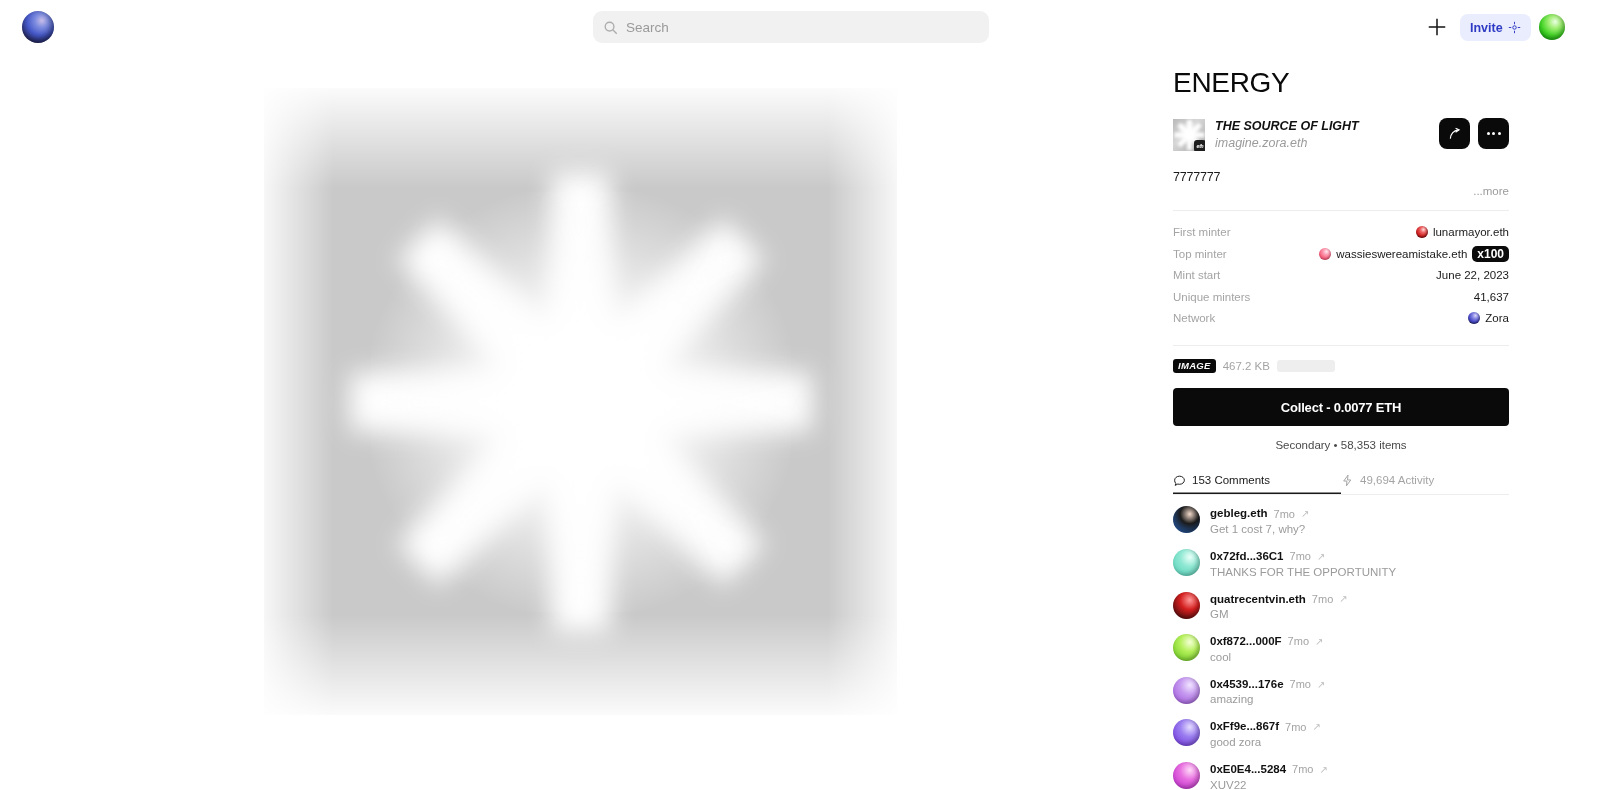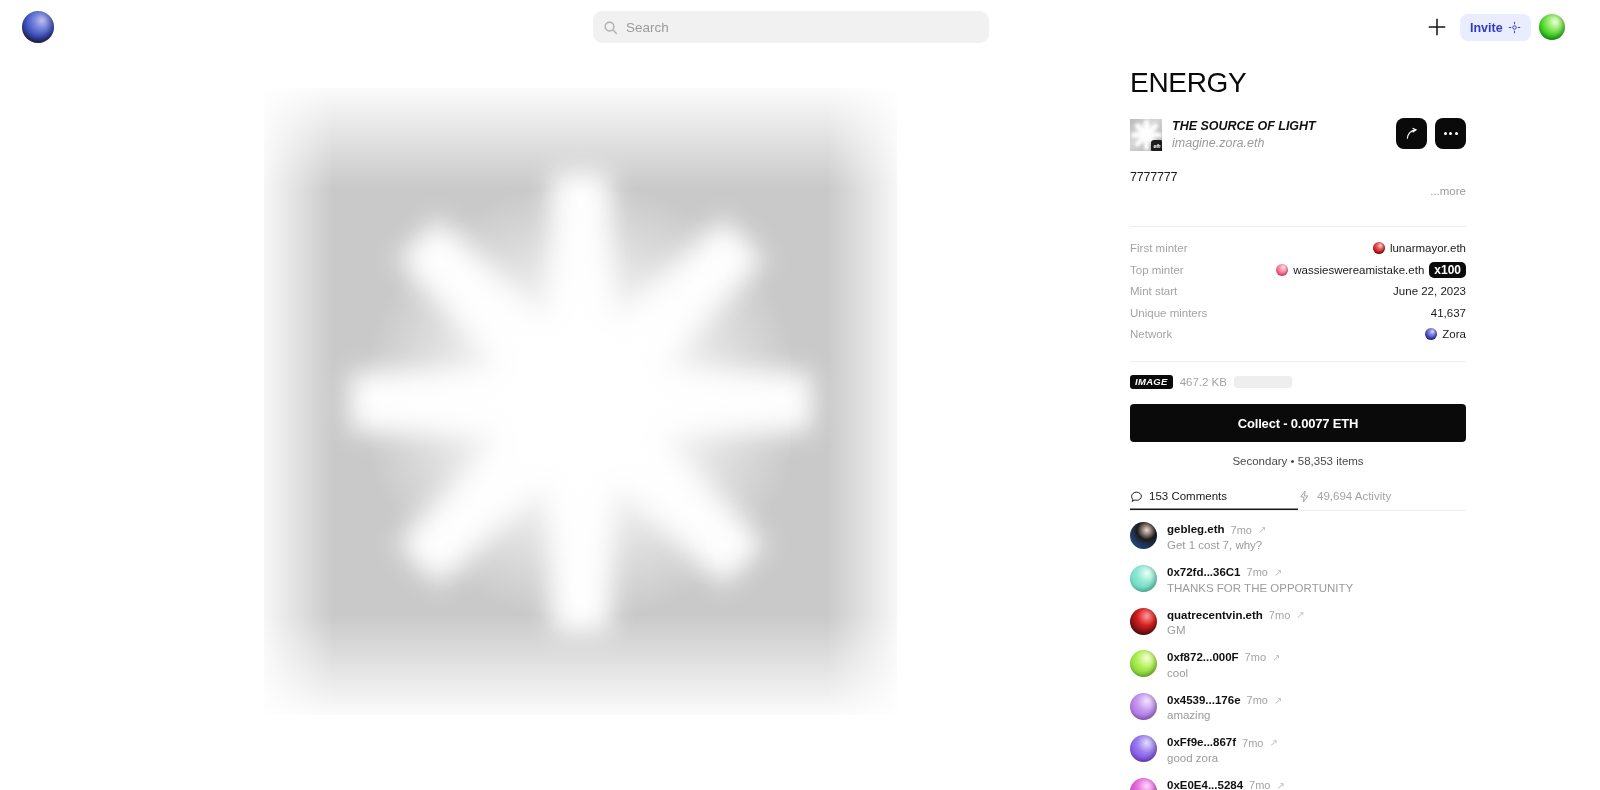--- a/index.html
+++ b/index.html
@@ -89,21 +89,21 @@
     position: absolute; inset: 0;
     background:
       linear-gradient(to bottom, rgba(255,255,255,.92) 0%, rgba(255,255,255,0) 16%),
       linear-gradient(to top, rgba(255,255,255,.92) 0%, rgba(255,255,255,0) 16%),
       linear-gradient(to right, rgba(255,255,255,.85) 0%, rgba(255,255,255,0) 11%),
       linear-gradient(to left, rgba(255,255,255,.85) 0%, rgba(255,255,255,0) 11%);
   }
 
   
   .panel {
-    position: absolute; left: 1130px; top: 55px;
+    position: absolute; left: 1173px; top: 55px;
     width: 336px; height: 735px;
   }
   .title {
     font-size: 28px; font-weight: normal; letter-spacing: -0.3px;
     color: #0a0a0a; margin-top: 14px; line-height: 1;
   }
   .creator-row {
     display: flex; align-items: flex-end; margin-top: 22px; position: relative; font-style: italic;
   }
   .coll-thumb {
@@ -136,21 +136,21 @@
   .sq-btn svg { width: 14px; height: 14px; }
   .dots { display: flex; gap: 2.5px; }
   .dots i { width: 3px; height: 3px; border-radius: 50%; background: #fff; display: block; }
 
   .desc { font-size: 12.5px; color: #1a1a1a; margin-top: 19px; letter-spacing: -0.2px; }
   .more-link {
     text-align: right; font-size: 11.5px; color: #9b9b9b; margin-top: 1px; cursor: pointer;
   }
 
   .meta {
-    margin-top: 29px; border-top: 1px solid #ededed; padding-top: 10px;
+    margin-top: 13px; border-top: 1px solid #ededed; padding-top: 10px;
   }
   .meta-row {
     display: flex; align-items: center; justify-content: space-between;
     height: 21.5px; font-size: 11.5px;
   }
   .meta-key { color: #a4a4a4; }
   .meta-val { color: #1a1a1a; display: flex; align-items: center; gap: 5px; }
   .mini-orb { width: 12px; height: 12px; border-radius: 50%; flex: 0 0 auto; }
   .orb-red { background: radial-gradient(circle at 62% 30%, #ffdede 0%, #f06a6a 25%, #d22222 58%, #7c0a0a 85%, #3a0404 100%); box-shadow: inset -1px -1px 2px rgba(0,0,0,.45); }
   .orb-pink { background: radial-gradient(circle at 62% 30%, #ffe8ee 0%, #ff9db3 28%, #f4637f 60%, #d93a5c 88%); box-shadow: inset -1px -1px 2px rgba(0,0,0,.25); }

